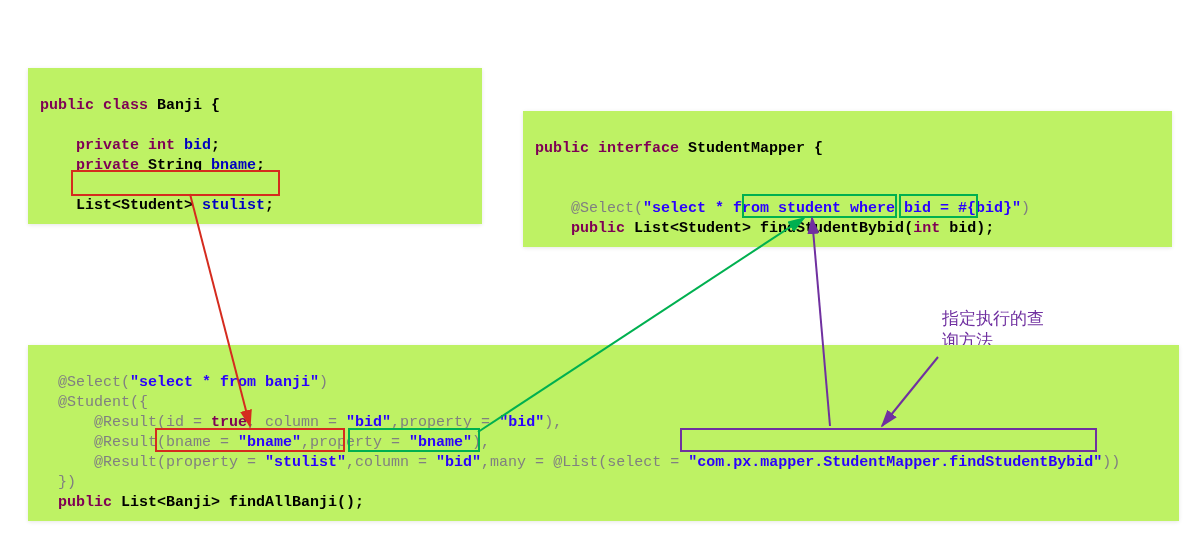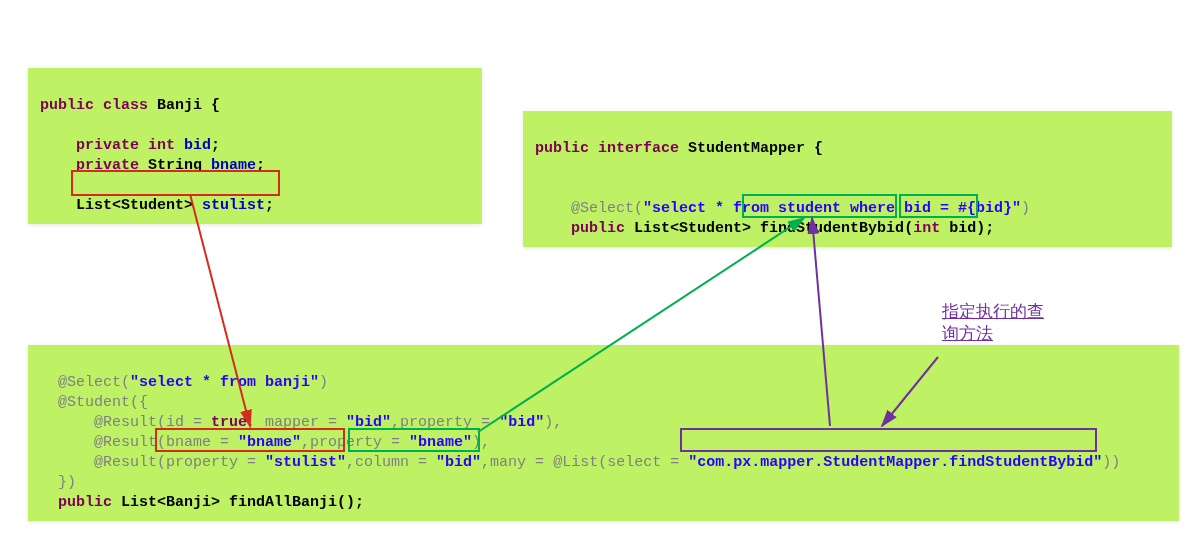--- a/index.html
+++ b/index.html
@@ -73,21 +73,21 @@
     pointer-events: none;
   }
 </style>
 </head>
 <body>
 
 <div class="label" style="left:42px; top:40px;">班级实体</div>
 <div class="label" style="left:541px; top:105px;">学生接口</div>
 <div class="label" style="left:39px; top:307px;">班级接口</div>
 
-<div class="purple-label" style="left:942px; top:301px;text-decoration:underline;">
+<div class="purple-label" style="left:942px; top:308px;">
   <span>指定执行的查</span><br>
   <span>询方法</span>
 </div>
 
 <div class="bottom-note" style="left:414px; top:477px;">一对多使用many属性，使用@many注解</div>
 
 <div class="code-block" style="left:28px; top:68px; width:430px;">
 <span class="kw">public</span> <span class="kw">class</span> <span class="plain">Banji {</span>
 
     <span class="kw">private</span> <span class="kw">int</span> <span class="field">bid</span>;
@@ -100,21 +100,21 @@
 <span class="kw">public</span> <span class="kw">interface</span> <span class="plain">StudentMapper {</span>
 
 
     <span class="anno">@Select</span><span class="anno">(</span><span class="str">"select * from student where bid = #{bid}"</span><span class="anno">)</span>
     <span class="kw">public</span> <span class="plain">List&lt;Student&gt;</span> <span class="plain">findStudentBybid</span>(<span class="kw">int</span> <span class="plain">bid</span>);
 </div>
 
 <div class="code-block" style="left:28px; top:345px; width:1127px;">
   <span class="anno">@Select</span><span class="anno">(</span><span class="str">"select * from banji"</span><span class="anno">)</span>
   <span class="anno">@Student({</span>
-      <span class="anno">@Result</span><span class="anno">(id = </span><span class="kw">true</span><span class="anno">, mapper = </span><span class="str">"bid"</span><span class="anno">,property = </span><span class="str">"bid"</span><span class="anno">),</span>
+      <span class="anno">@Result</span><span class="anno">(id = </span><span class="kw">true</span><span class="anno">, column = </span><span class="str">"bid"</span><span class="anno">,property = </span><span class="str">"bid"</span><span class="anno">),</span>
       <span class="anno">@Result</span><span class="anno">(bname = </span><span class="str">"bname"</span><span class="anno">,property = </span><span class="str">"bname"</span><span class="anno">),</span>
       <span class="anno">@Result</span><span class="anno">(property = </span><span class="str">"stulist"</span><span class="anno">,column = </span><span class="str">"bid"</span><span class="anno">,many = </span><span class="anno">@List</span><span class="anno">(select = </span><span class="str">"com.px.mapper.StudentMapper.findStudentBybid"</span><span class="anno">))</span>
   <span class="anno">})</span>
   <span class="kw">public</span> <span class="plain">List&lt;Banji&gt;</span> <span class="plain">findAllBanji();</span>
 </div>
 
 <div class="box-red" style="left:71px; top:170px; width:205px; height:22px;"></div>
 <div class="box-red" style="left:155px; top:428px; width:186px; height:20px;"></div>
 <div class="box-green" style="left:348px; top:428px; width:128px; height:20px;"></div>
 <div class="box-purple" style="left:680px; top:428px; width:413px; height:20px;"></div>

